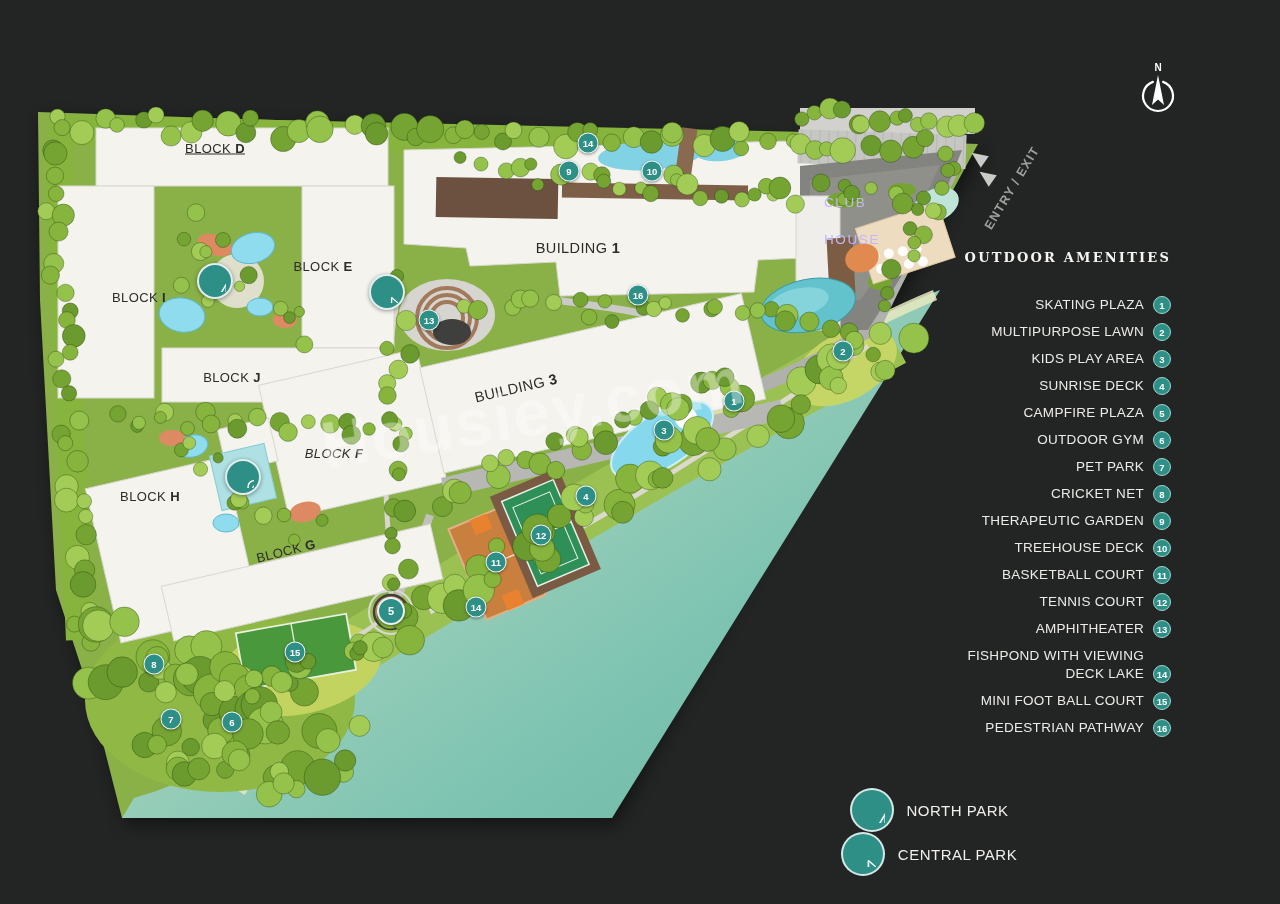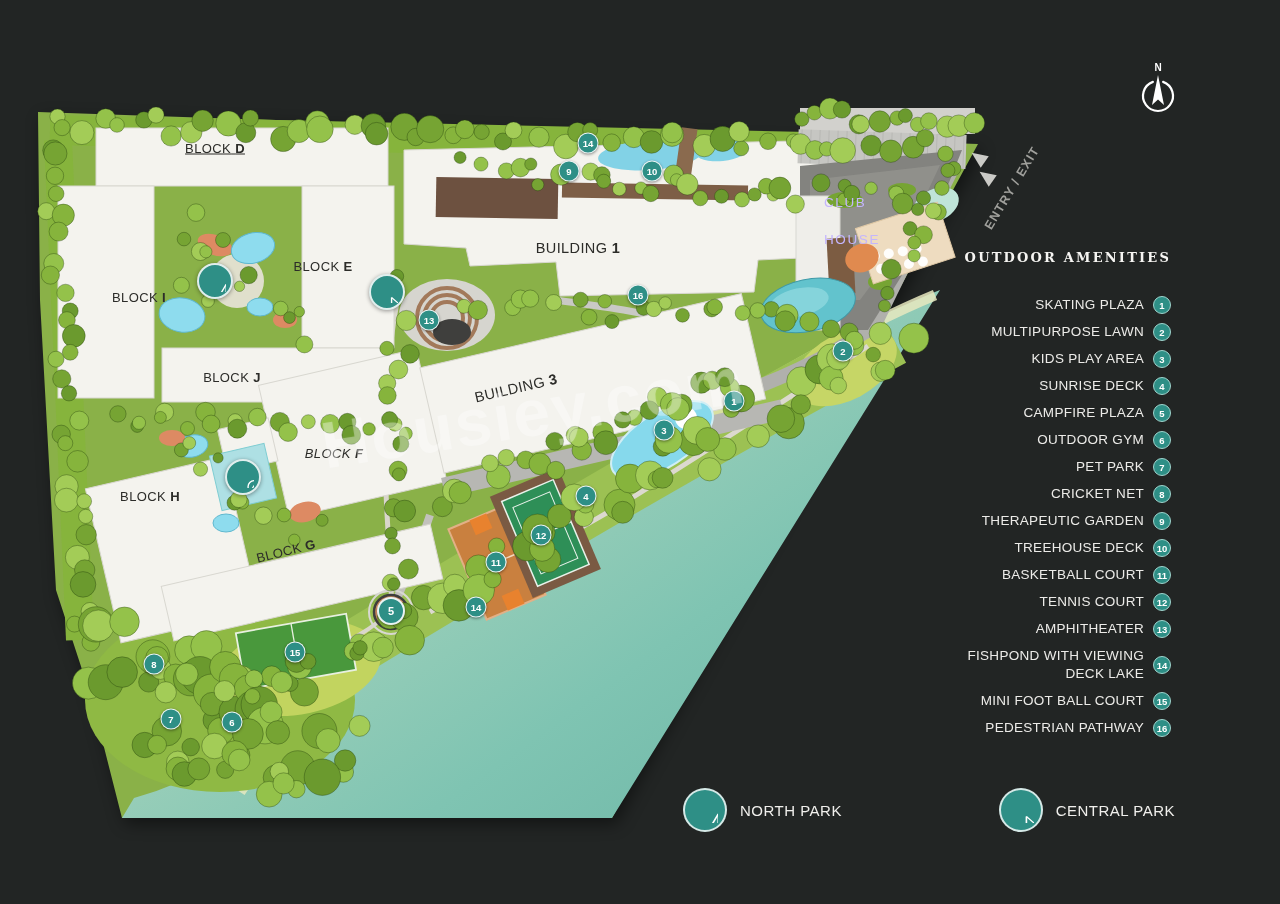--- a/index.html
+++ b/index.html
@@ -30,29 +30,29 @@
 
   
   .watermark{position:absolute;left:318px;top:358px;width:640px;font-size:66px;font-weight:bold;
              color:rgba(255,255,255,.30);transform:rotate(-9deg);letter-spacing:2px;
              text-shadow:0 0 2px rgba(255,255,255,.12);}
 
   
   .panel{position:absolute;top:250px;right:109px;width:330px;text-align:right;}
   .panel-title{font-family:"DejaVu Serif","Liberation Serif",serif;font-weight:bold;
                font-size:13px;color:#f6f5f2;letter-spacing:2.2px;margin-bottom:31px;}
-  .am-row{display:flex;justify-content:flex-end;align-items:center;gap:9px;margin-bottom:9px;}
+  .am-row{display:flex;justify-content:flex-end;align-items:flex-end;gap:9px;margin-bottom:9px;}
   .am-label{color:#ecebe8;font-size:13.5px;line-height:18px;letter-spacing:.3px;text-align:right;}
   .badge{flex:0 0 auto;width:18px;height:18px;border-radius:50%;background:#2e8f86;
          border:1.5px solid #9fd4cd;color:#fff;font-size:9.5px;font-weight:bold;
          display:flex;align-items:center;justify-content:center;box-sizing:border-box;}
 
   
   .legend{position:absolute;left:683px;top:788px;width:492px;display:flex;
-          justify-content:space-between;align-items:center;}
+          justify-content:space-between;align-items:center;flex-direction:column;}
   .legend-item{display:flex;align-items:center;gap:13px;}
   .legend-icon{width:40px;height:40px;border-radius:50%;background:#2e8f86;
                border:2px solid rgba(255,255,255,.8);display:flex;align-items:center;justify-content:center;}
   .legend-icon svg{width:26px;height:26px;}
   .legend-label{color:#f0efec;font-size:15px;letter-spacing:.5px;}
 
   
   .compass{position:absolute;left:1136px;top:62px;width:44px;height:62px;}
   .compass .n{position:absolute;left:50%;top:0;transform:translateX(-50%);color:#fff;
               font-size:10px;font-weight:bold;}

